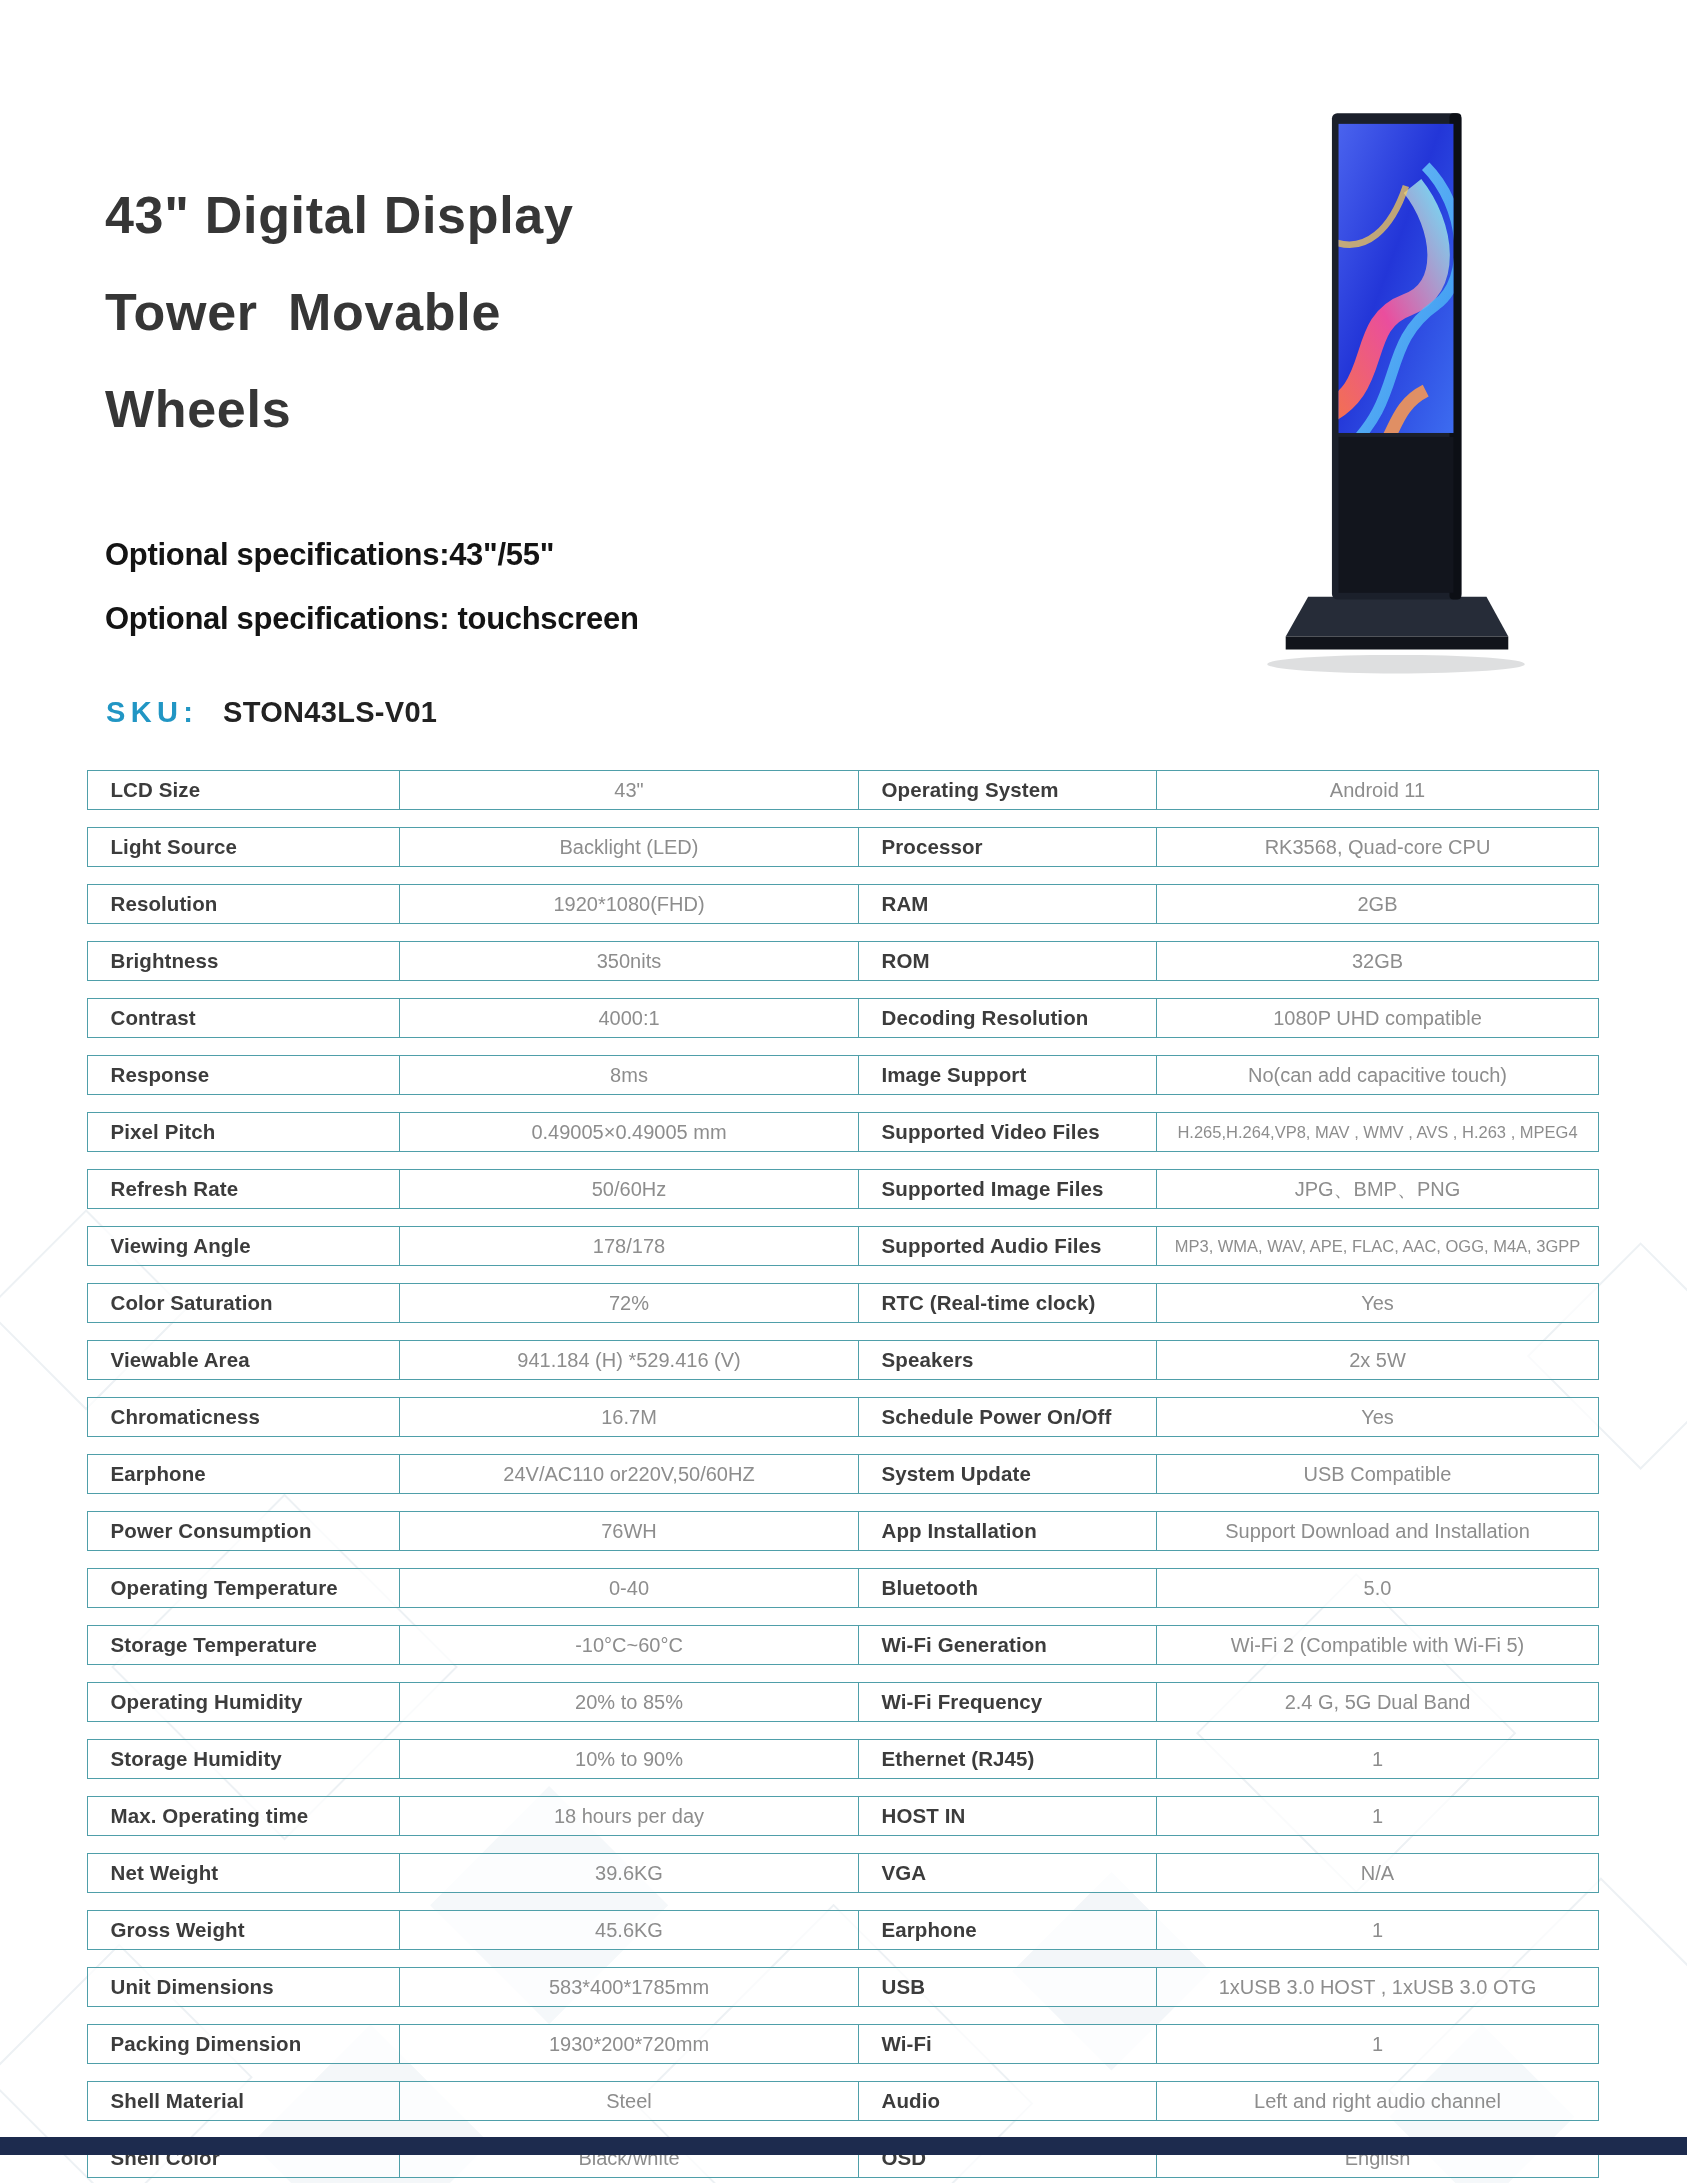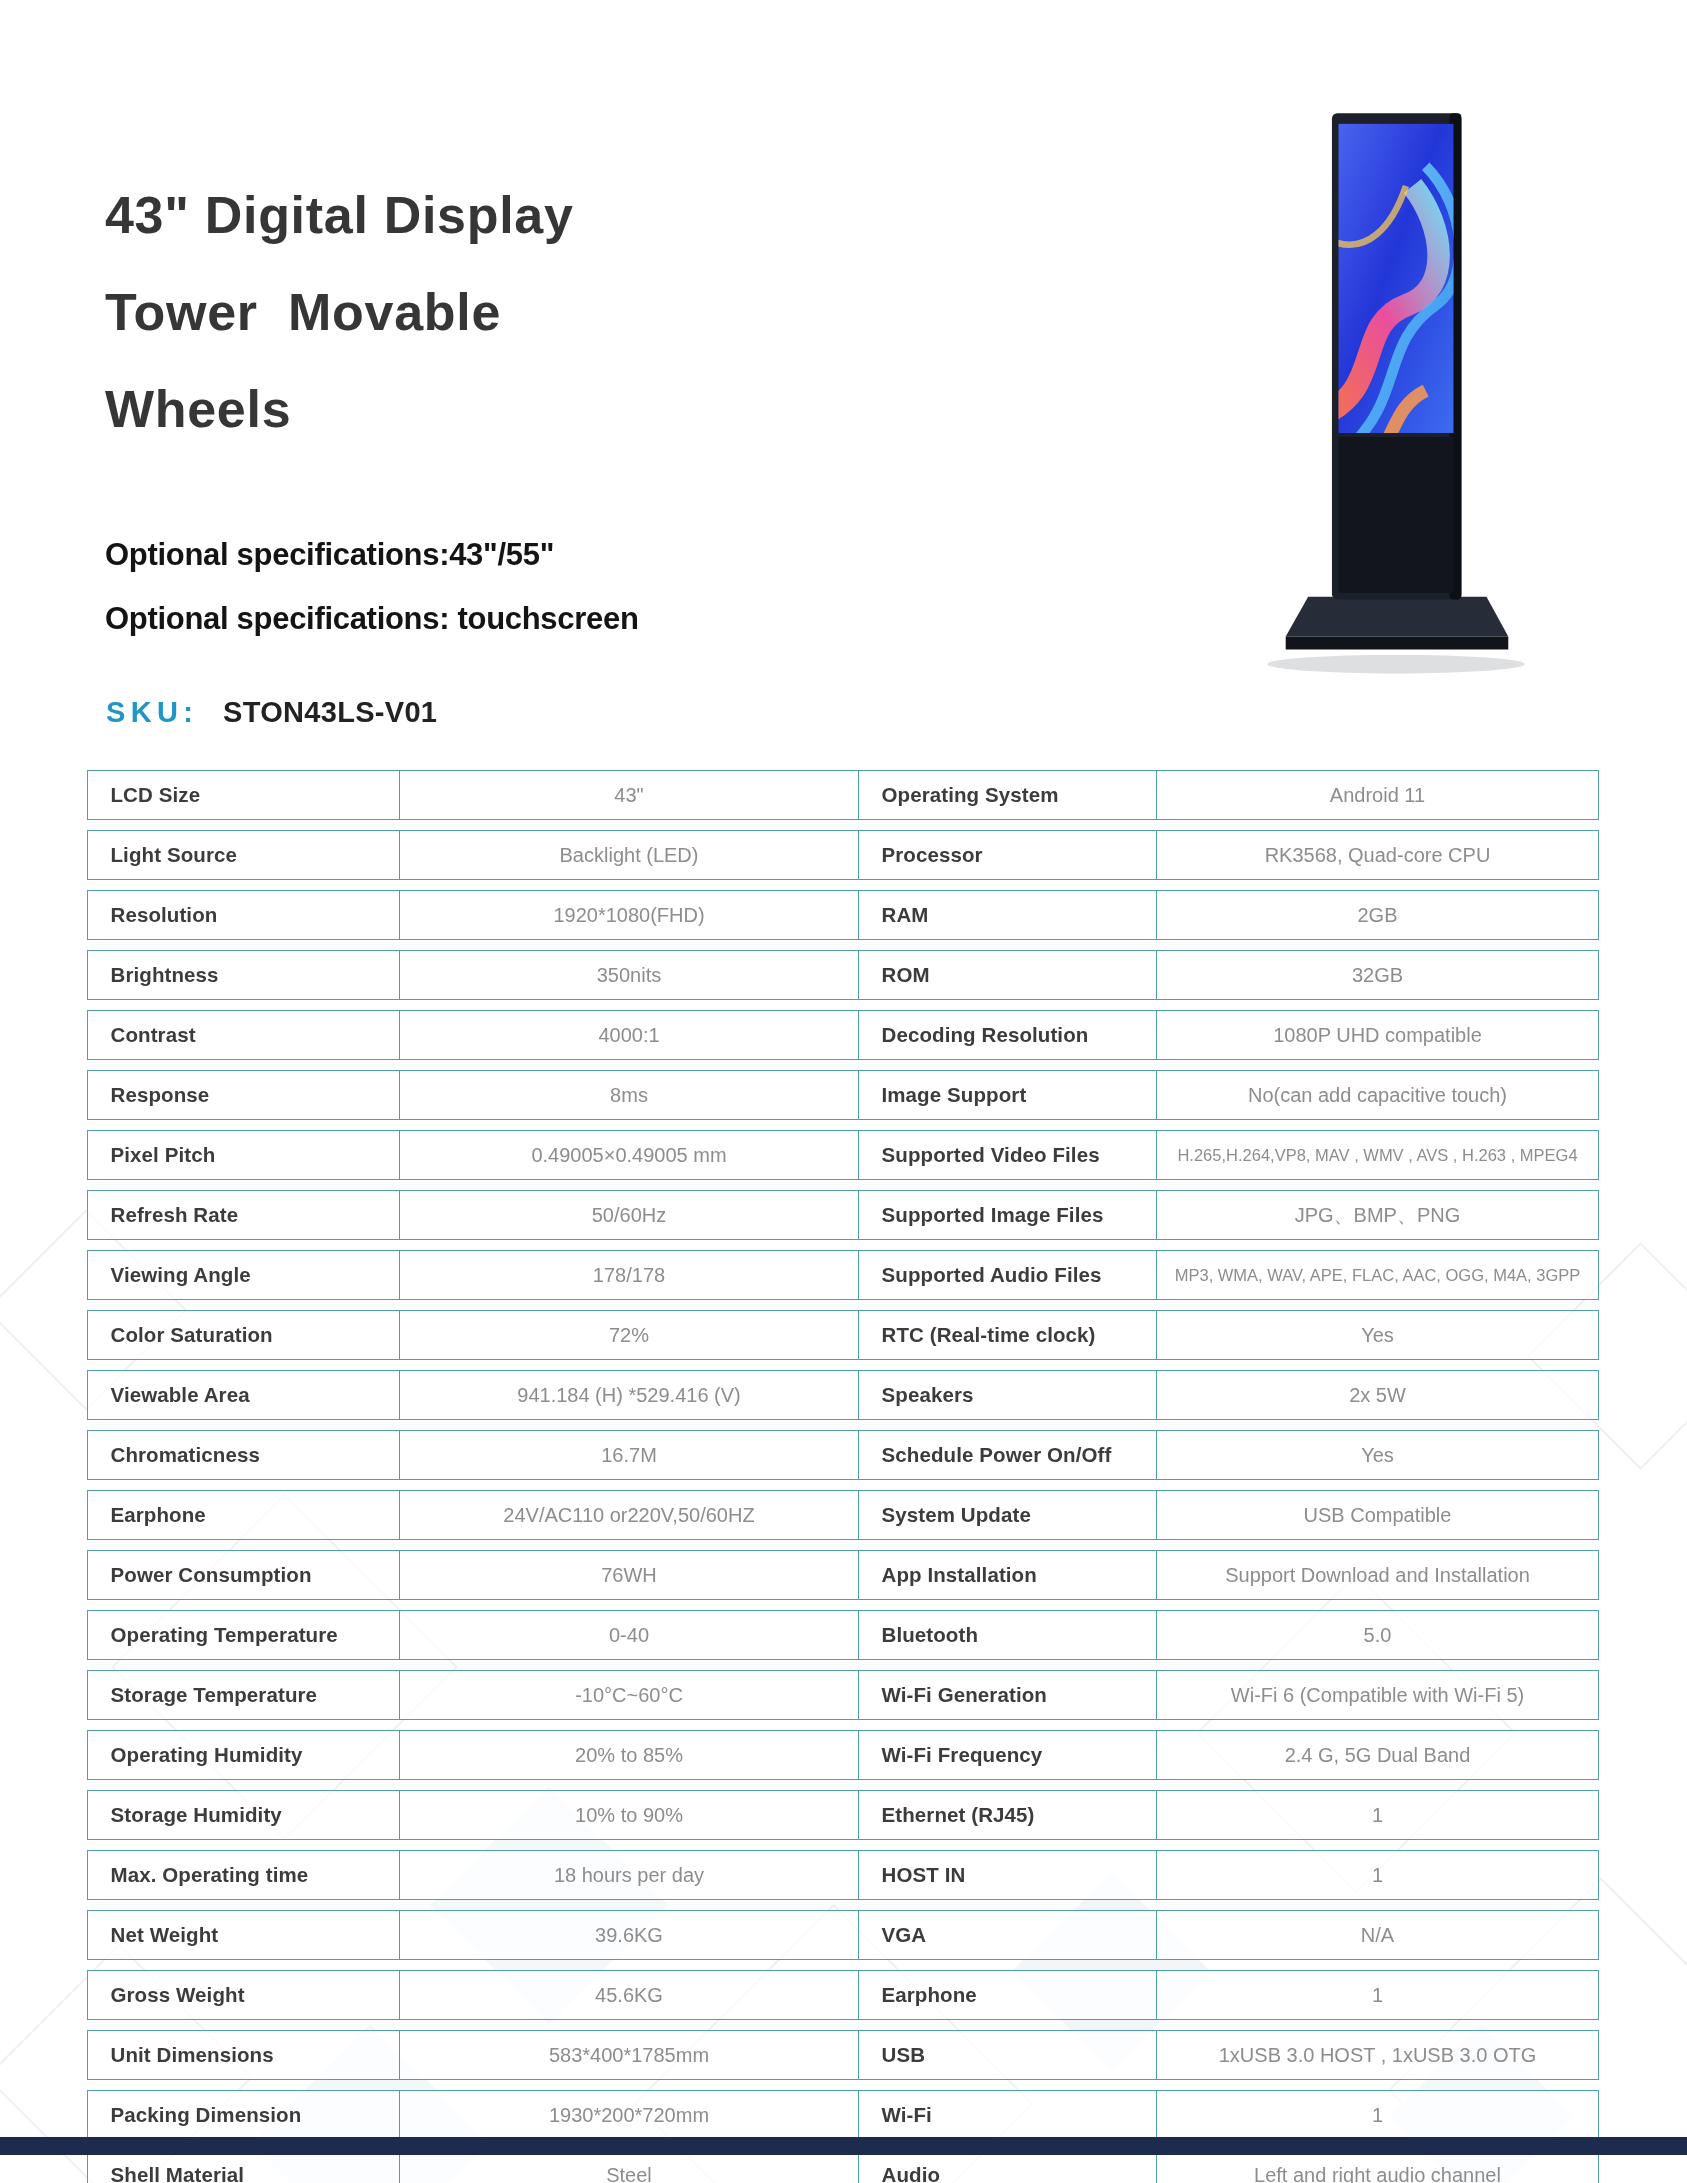--- a/index.html
+++ b/index.html
@@ -35,21 +35,21 @@
     letter-spacing:5.3px;margin-right:25px;text-align:center;
   }
   .sku-value{font-size:29px;font-weight:bold;color:#222222;letter-spacing:0.3px;}
   
   .kiosk{position:absolute;left:1254px;top:106px;z-index:1;}
   
   .spec-table{position:absolute;left:87px;top:770px;width:1512px;z-index:2;}
   .row{
     display:grid;
     grid-template-columns:311px 459px 298px 1fr;
-    height:50px;margin-bottom:10px;
+    height:40px;margin-bottom:17px;
     border:1.3px solid var(--tborder);
     background:rgba(255,255,255,0.72);
   }
   .cell{display:flex;align-items:center;min-width:0;}
   .cell + .cell{border-left:1.3px solid var(--tborder);}
   .lbl{font-weight:bold;color:#3c3c3c;font-size:20.5px;padding-left:22.5px;letter-spacing:0.1px;}
   .val{justify-content:center;text-align:center;color:#8d8d8d;font-size:20px;padding:1.3px 9.3px;line-height:1.14;}
   .val .small{font-size:16.5px;}
   
   .footer-bar{
@@ -363,21 +363,21 @@
       <div class="cell lbl">
         <span>Storage Temperature</span>
       </div>
       <div class="cell val">
         <span>-10°C~60°C</span>
       </div>
       <div class="cell lbl">
         <span>Wi-Fi Generation</span>
       </div>
       <div class="cell val">
-        <span>Wi-Fi 6 (Compatible with Wi-Fi 5)</span>
+        <span>Wi-Fi 2 (Compatible with Wi-Fi 5)</span>
       </div>
     </div>
 
     <div class="row">
       <div class="cell lbl">
         <span>Operating Humidity</span>
       </div>
       <div class="cell val">
         <span>20% to 85%</span>
       </div>

